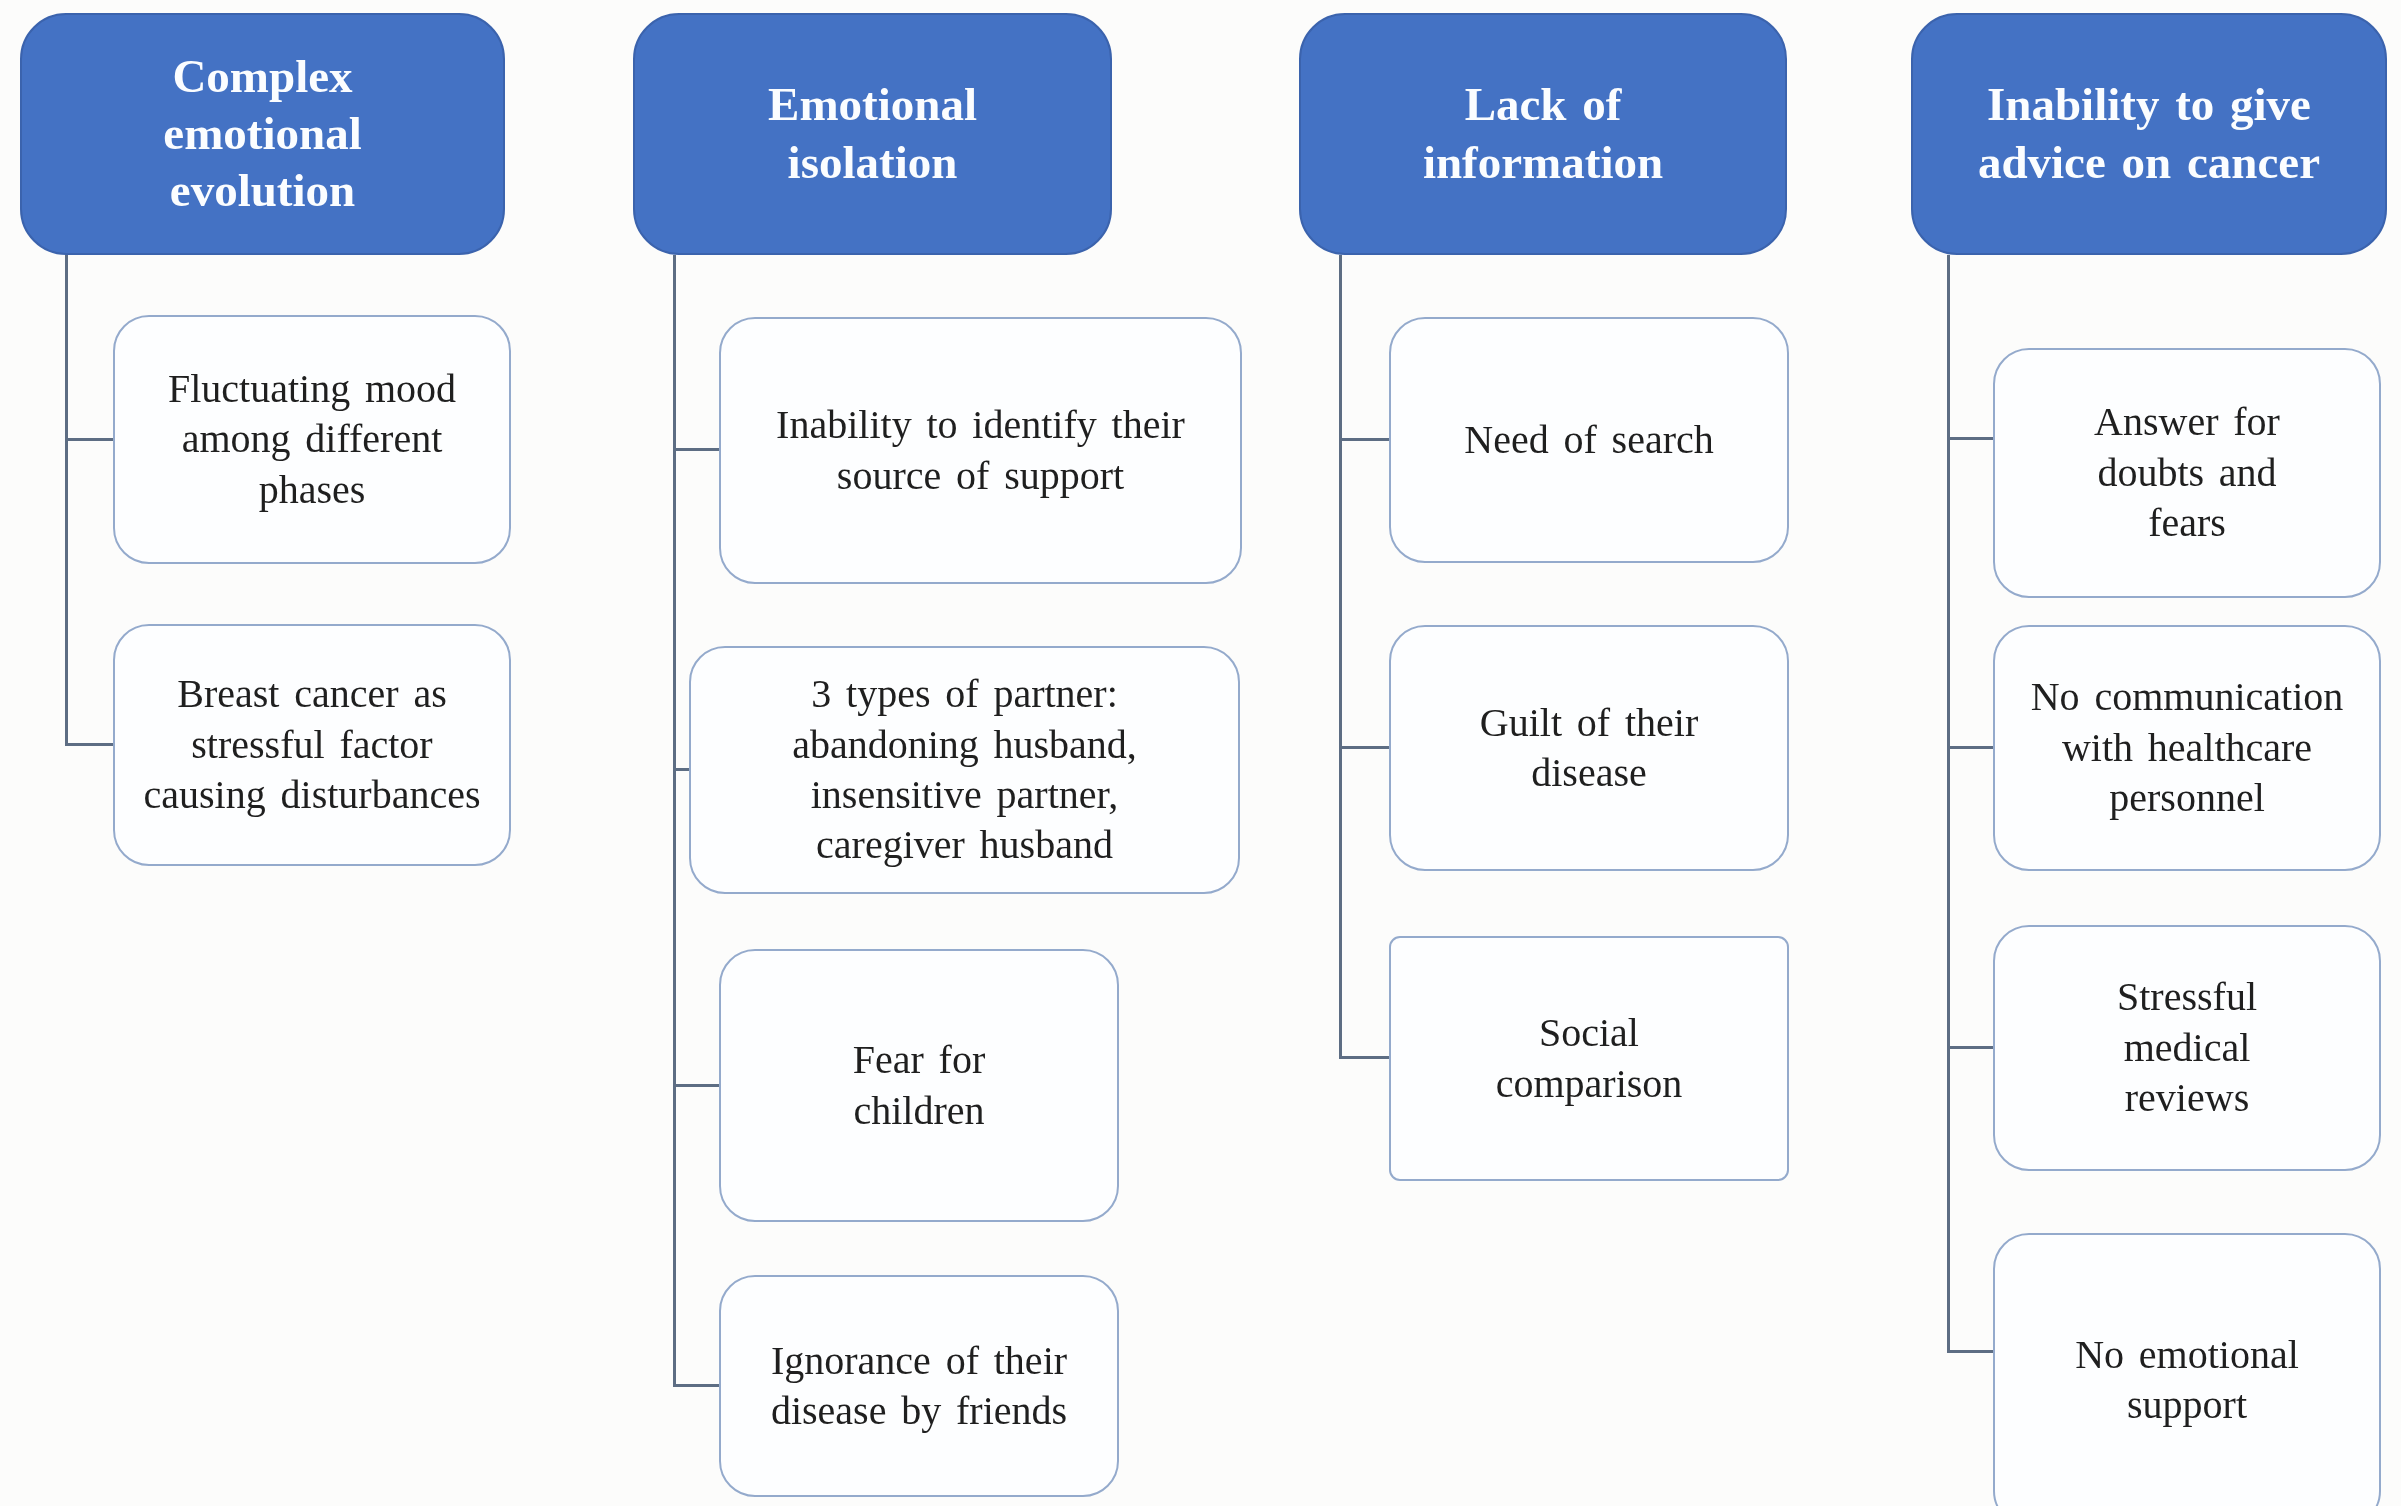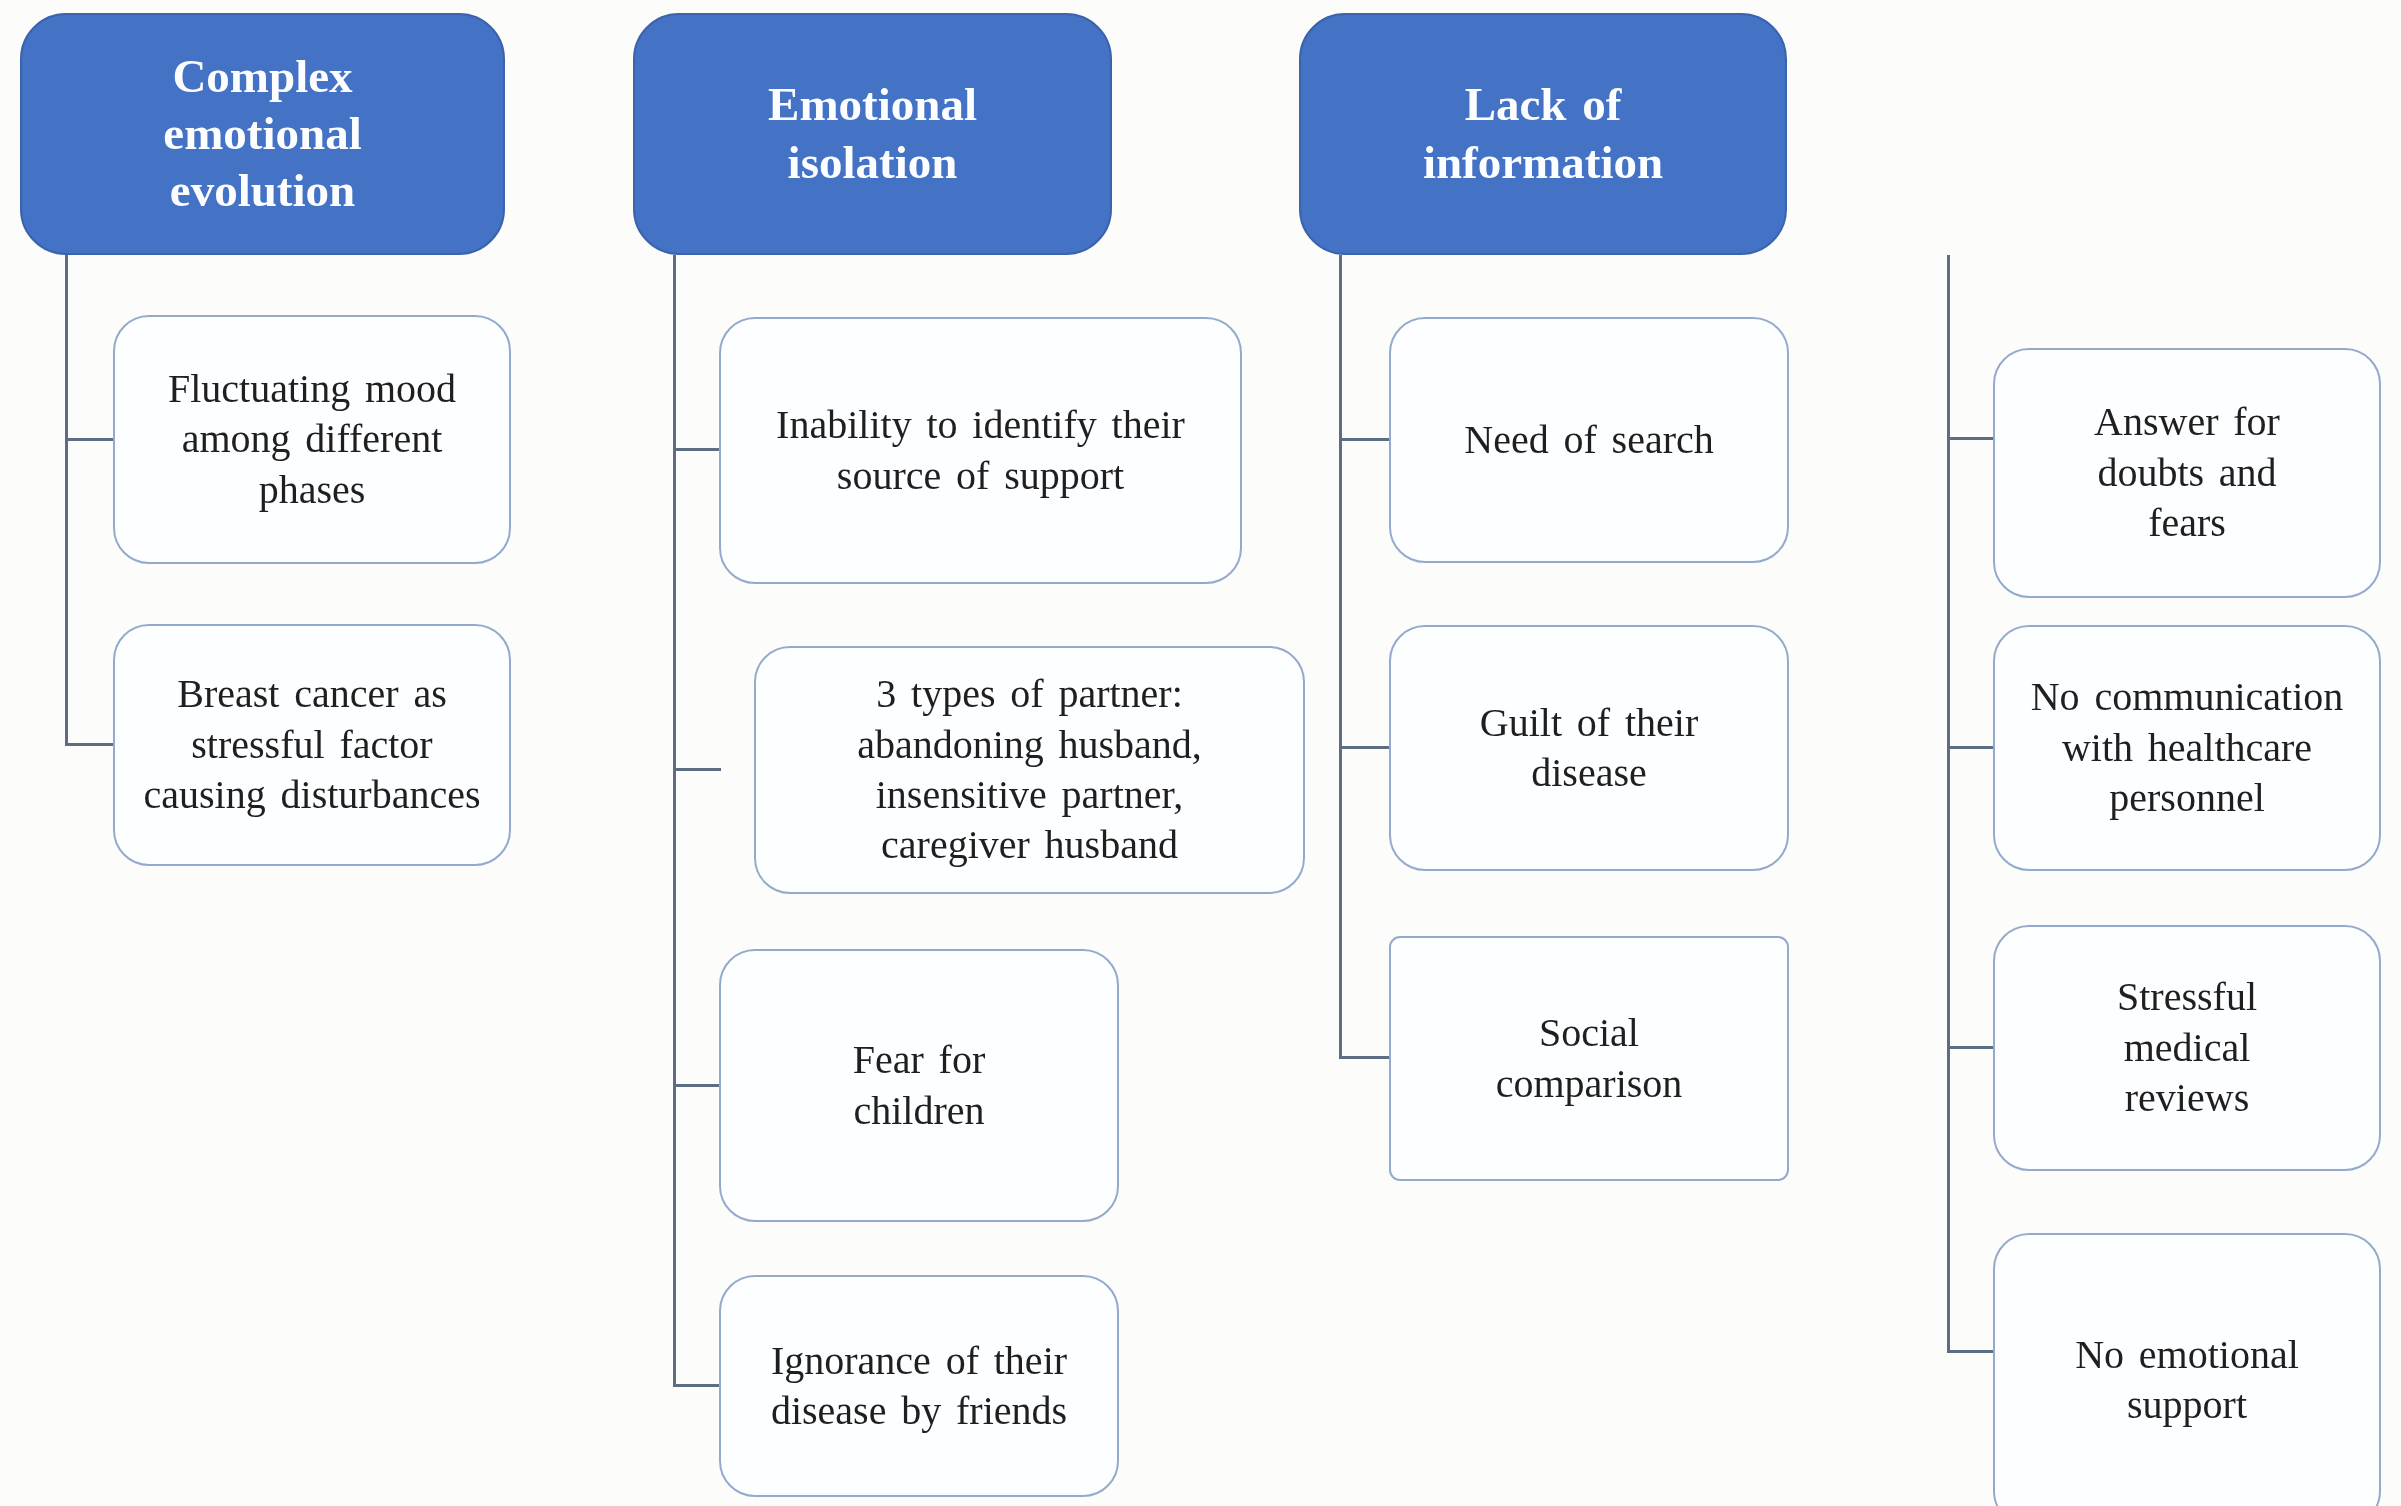--- a/index.html
+++ b/index.html
@@ -63,21 +63,21 @@
     line-height:1.26;
     display:flex;align-items:center;justify-content:center;
     text-align:center;
     word-spacing:4.8px;
     box-sizing:border-box;
   }
   .b11{left:113px;top:315px;width:398px;height:249px;padding:0 37px;}
   .b12{left:113px;top:624px;width:398px;height:242px;padding:4px 22px;}
 
   .b21{left:719px;top:317px;width:523px;height:267px;padding:0 36px;}
-  .b22{left:754px;top:646px;width:551px;height:248px;padding:0 44px;}
+  .b22{left:689px;top:646px;width:551px;height:248px;padding:0 44px;}
   .b23{left:719px;top:949px;width:400px;height:273px;padding:0 75px;}
   .b24{left:719px;top:1275px;width:400px;height:222px;padding:14px 22px;}
 
   .b31{left:1389px;top:317px;width:400px;height:246px;padding:0 24px;}
   .b32{left:1389px;top:625px;width:400px;height:246px;padding:0 55px;}
   .b33{left:1389px;top:936px;width:400px;height:245px;padding:0 57px;border-radius:11px;}
 
   .b41{left:1993px;top:313px;width:388px;height:250px;padding:0 79px;margin-top:35px;}
   .b42{left:1993px;top:625px;width:388px;height:246px;padding:0 24px;}
   .b43{left:1993px;top:925px;width:388px;height:246px;padding:0 83px;}
@@ -108,20 +108,21 @@
 
   <div class="hdr h3">Lack of information</div>
   <div class="vline v3"></div>
   <div class="stub s3a"></div>
   <div class="stub s3b"></div>
   <div class="stub s3c"></div>
   <div class="box b31">Need of search</div>
   <div class="box b32">Guilt of their disease</div>
   <div class="box b33">Social comparison</div>
 
+  <div class="hdr h4">Inability to give advice on cancer</div>
   <div class="vline v4"></div>
   <div class="stub s4a"></div>
   <div class="stub s4b"></div>
   <div class="stub s4c"></div>
   <div class="stub s4d"></div>
   <div class="box b41">Answer for doubts and fears</div>
   <div class="box b42">No communication with healthcare personnel</div>
   <div class="box b43">Stressful medical reviews</div>
   <div class="box b44">No emotional support</div>
 

